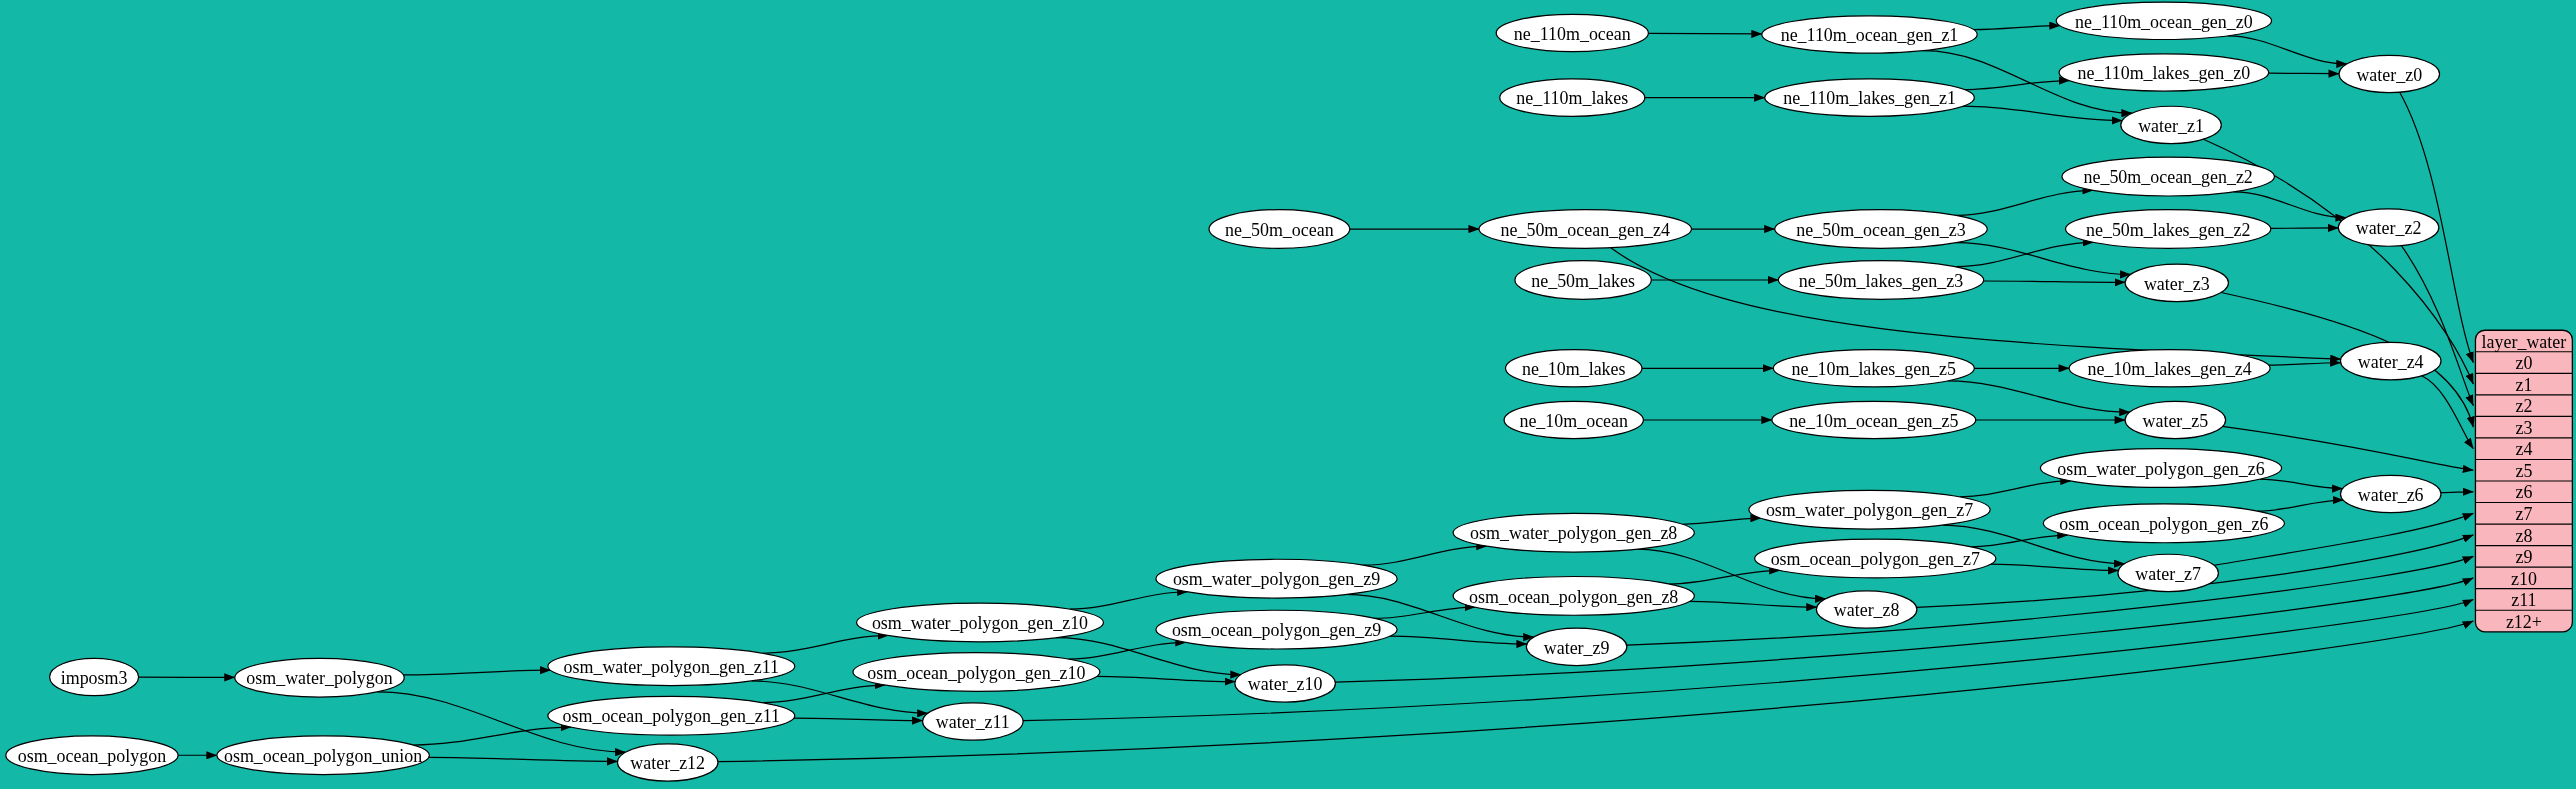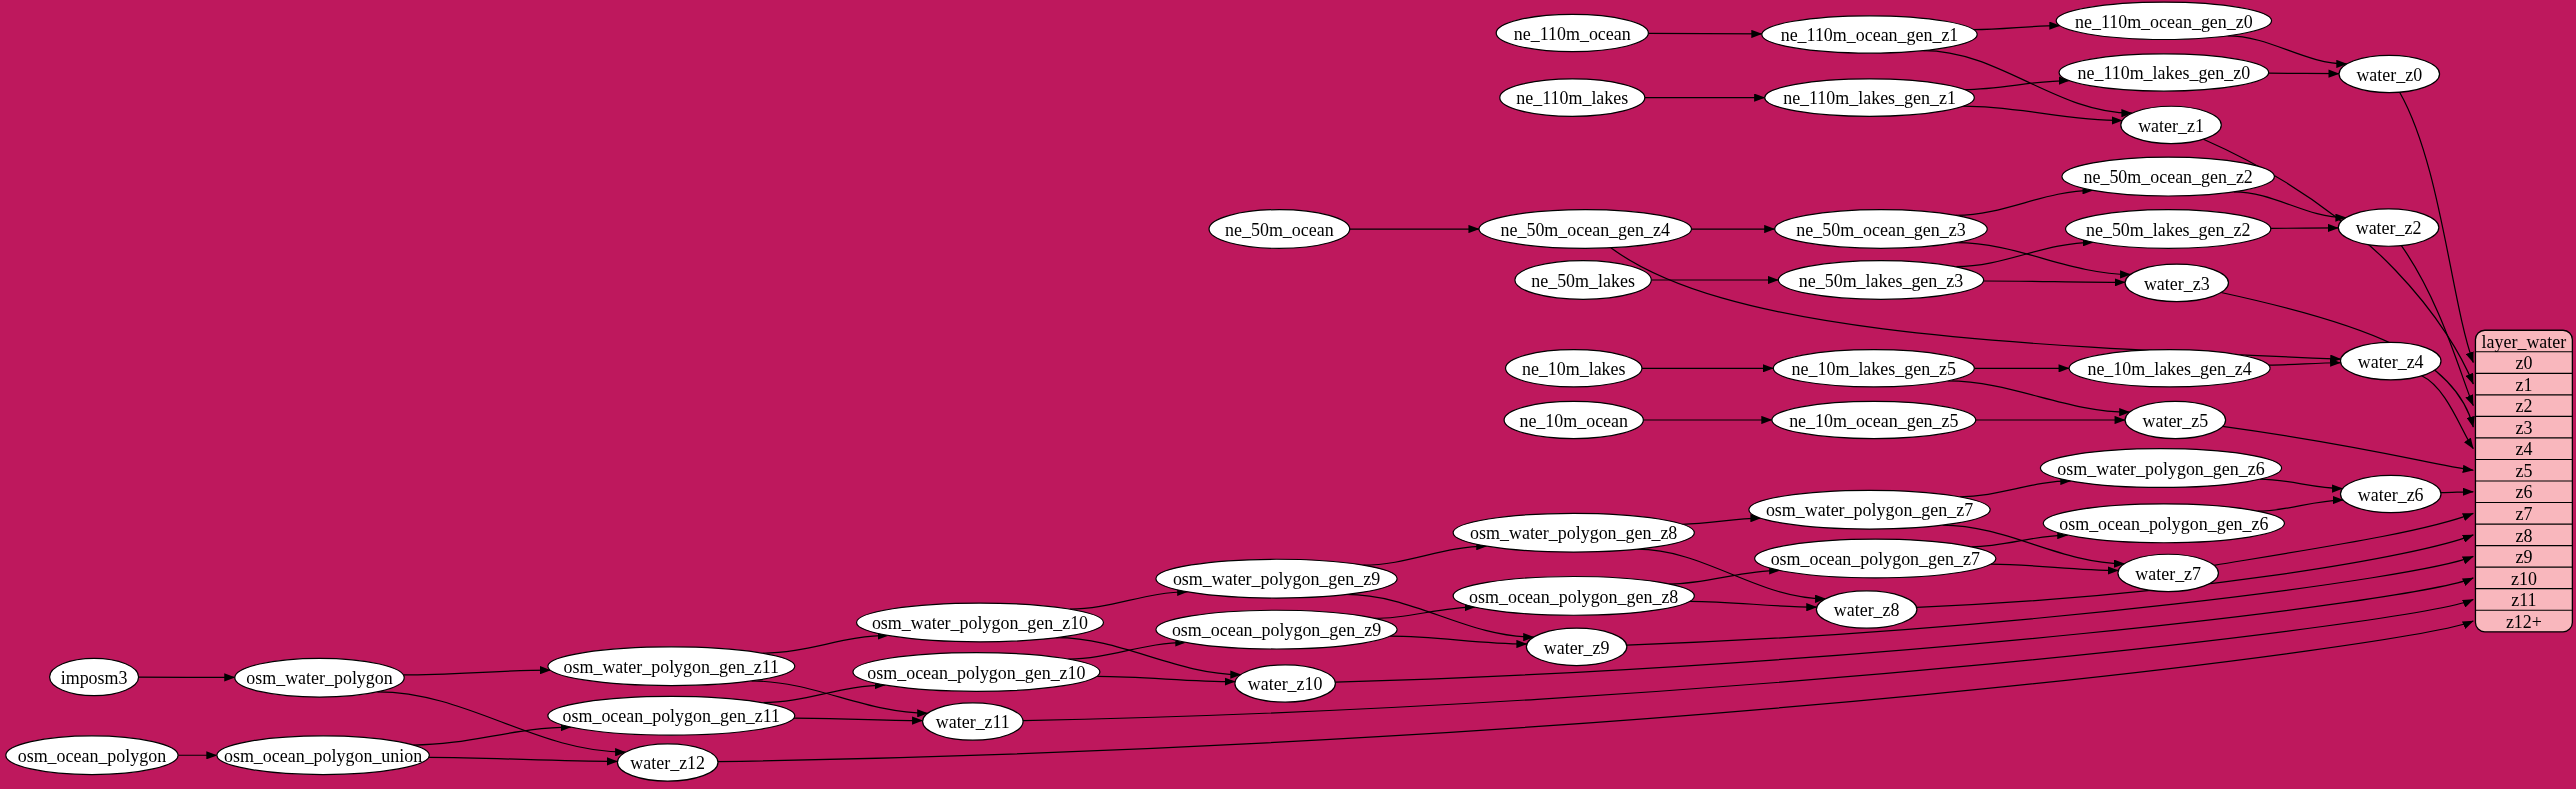--- a/index.html
+++ b/index.html
@@ -1,16 +1,16 @@
 <!DOCTYPE html>
 <html style="--edge: #000000; --nodefill: #ffffff; --nodestroke: #000000; --tblfill: #f9b7bd;font-size:11.5px"><head>
 <meta charset="utf-8">
 <style>
   html,body{margin:0;padding:0;background:#ffffff;}
-  .canvas{position:relative;width:2576px;height:789px;background:#be185d;overflow:hidden;}
+  .canvas{position:relative;width:2576px;height:789px;background:#14b8a6;overflow:hidden;}
   svg{display:block;}
   .edge{fill:none;stroke:var(--edge,#000);stroke-width:1.7px;}
   .node{fill:var(--nodefill,#fff);stroke:var(--nodestroke,#000);stroke-width:1.7px;}
   .nlabel{font-family:"Liberation Serif","DejaVu Serif",serif;font-size:25px;fill:#000;
           text-anchor:middle;dominant-baseline:central;}
   .tbl{fill:var(--tblfill,#f9b7bd);stroke:#000;stroke-width:1.8px;}
   .tline{stroke:#000;stroke-width:1.6px;}
 </style>
 </head>
 <body>

